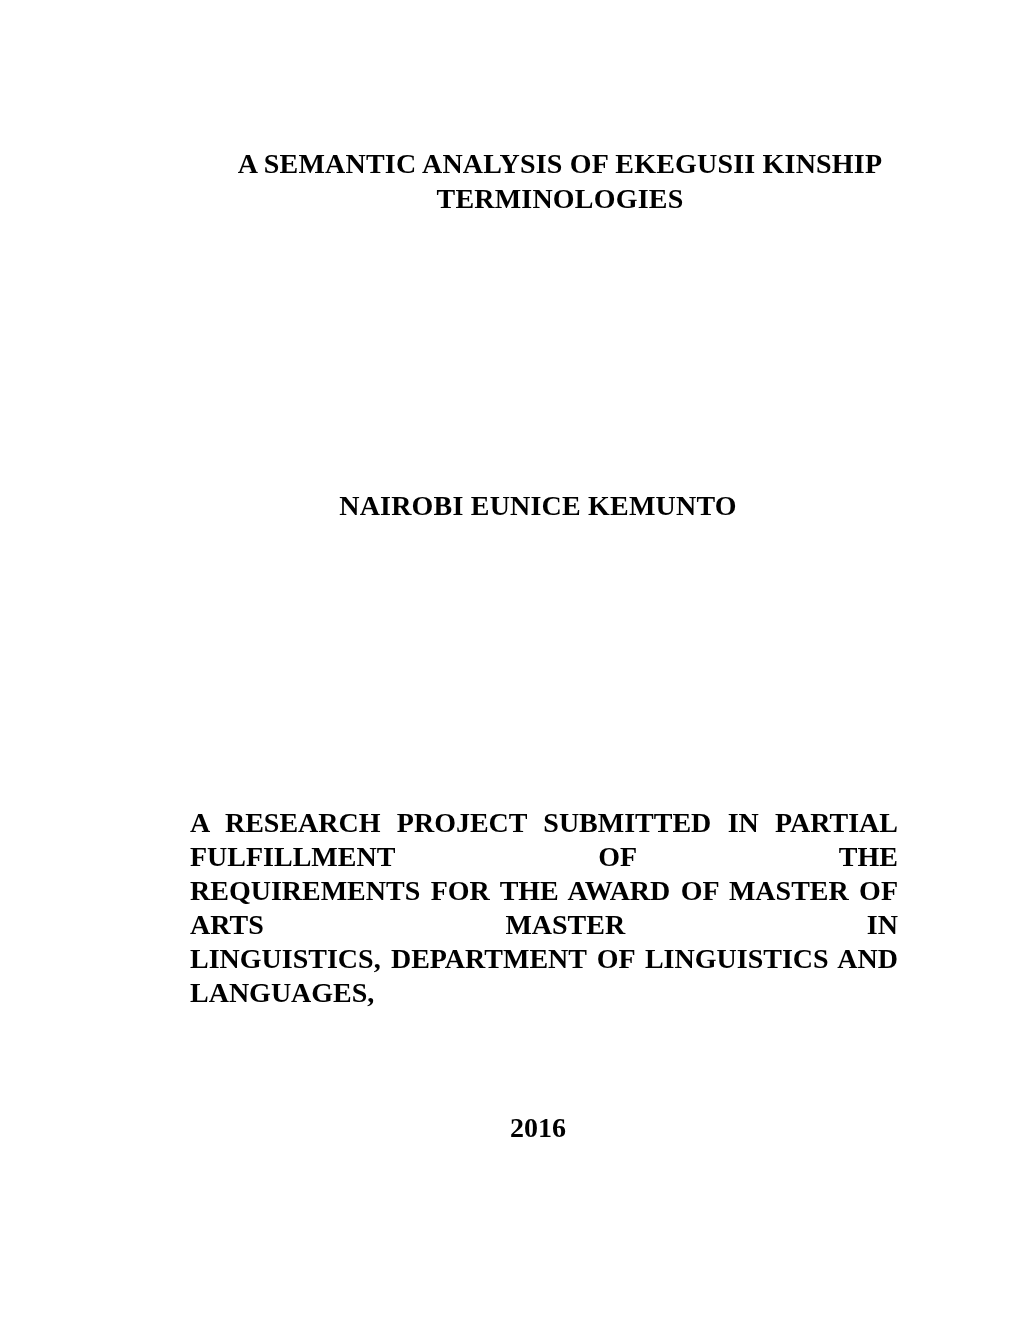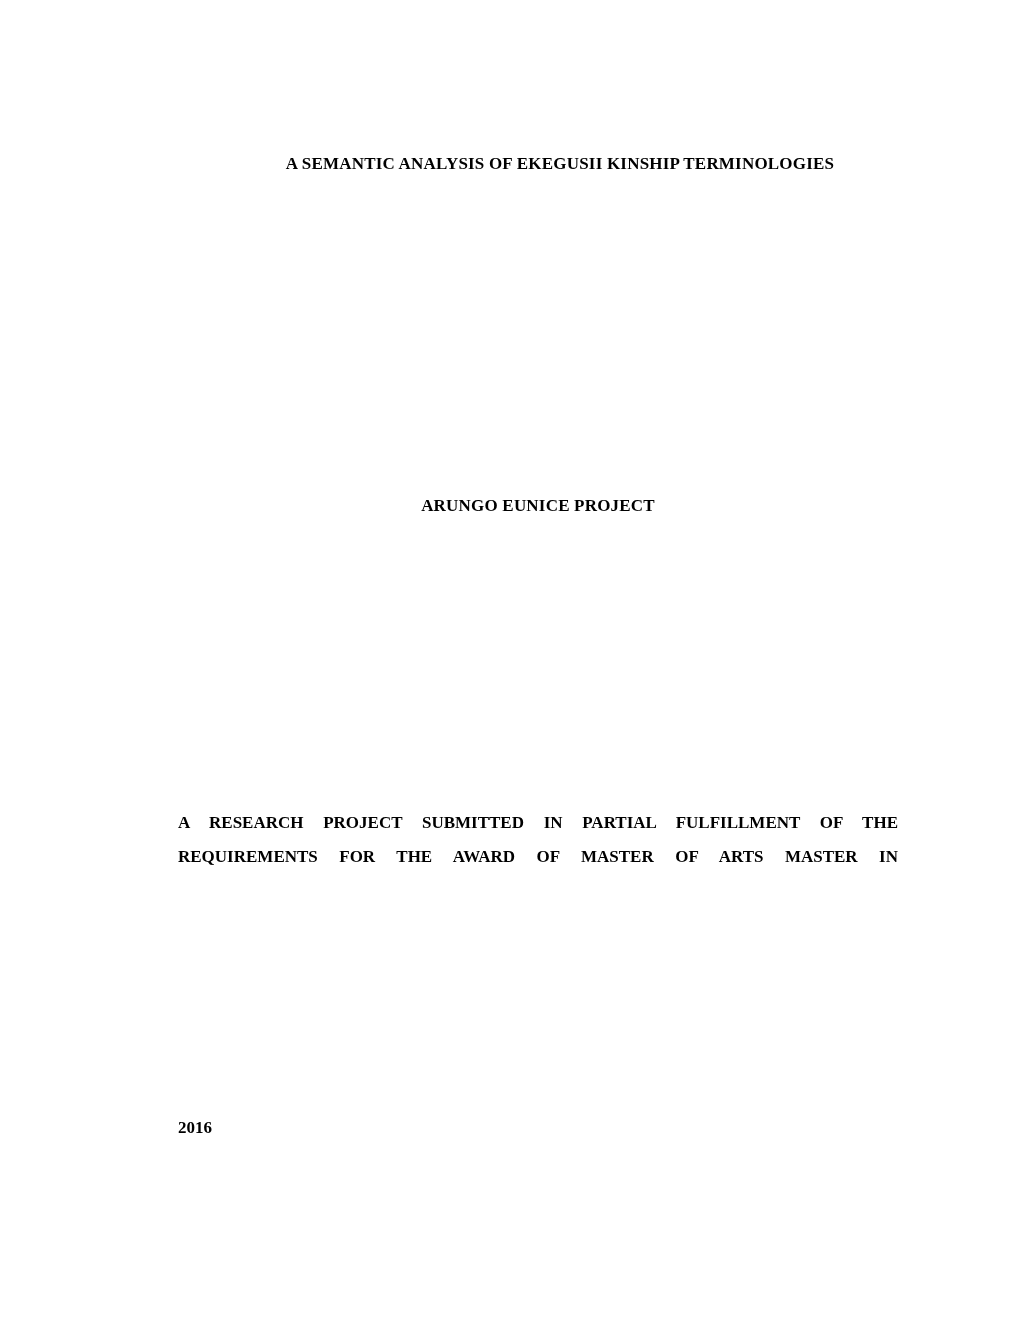--- a/index.html
+++ b/index.html
@@ -9,21 +9,21 @@
   }
   .page {
     position: relative;
     width: 1020px;
     height: 1320px;
     background: #ffffff;
     overflow: hidden;
     font-family: "Liberation Serif", "DejaVu Serif", serif;
     font-weight: bold;
     color: #000000;
-    font-size: 17px;
+    font-size: 28px;
   }
   .doc-title {
     position: absolute;
     top: 146px;
     left: 178px;
     width: 720px;
     padding-left: 44px;
     box-sizing: border-box;
     text-align: center;
     line-height: 35px;
@@ -46,38 +46,41 @@
   }
   .statement .line {
     line-height: 34px;
     white-space: nowrap;
   }
   .statement .line.justify {
     white-space: normal;
     text-align: justify;
     text-align-last: justify;
     word-spacing: 0.5px;
+    margin-left: 12px;
   }
   .year {
     position: absolute;
     top: 1110px;
     left: 178px;
     width: 720px;
+    text-align: center;
     line-height: 35px;
   }
 </style>
 </head>
 <body>
 
 <div class="page">
 
   <div class="doc-title">A SEMANTIC ANALYSIS OF EKEGUSII KINSHIP TERMINOLOGIES</div>
 
-  <div class="author">ARUNGO EUNICE PROJECT</div>
+  <div class="author">NAIROBI EUNICE KEMUNTO</div>
 
   <div class="statement">
     <div class="line justify">A RESEARCH PROJECT SUBMITTED IN PARTIAL FULFILLMENT OF THE</div>
     <div class="line justify">REQUIREMENTS FOR THE AWARD OF MASTER OF ARTS MASTER IN</div>
+    <div class="line justify">LINGUISTICS, DEPARTMENT OF LINGUISTICS AND LANGUAGES,</div>
   </div>
 
   <div class="year">2016</div>
 
 </div>
 
 </body></html>

